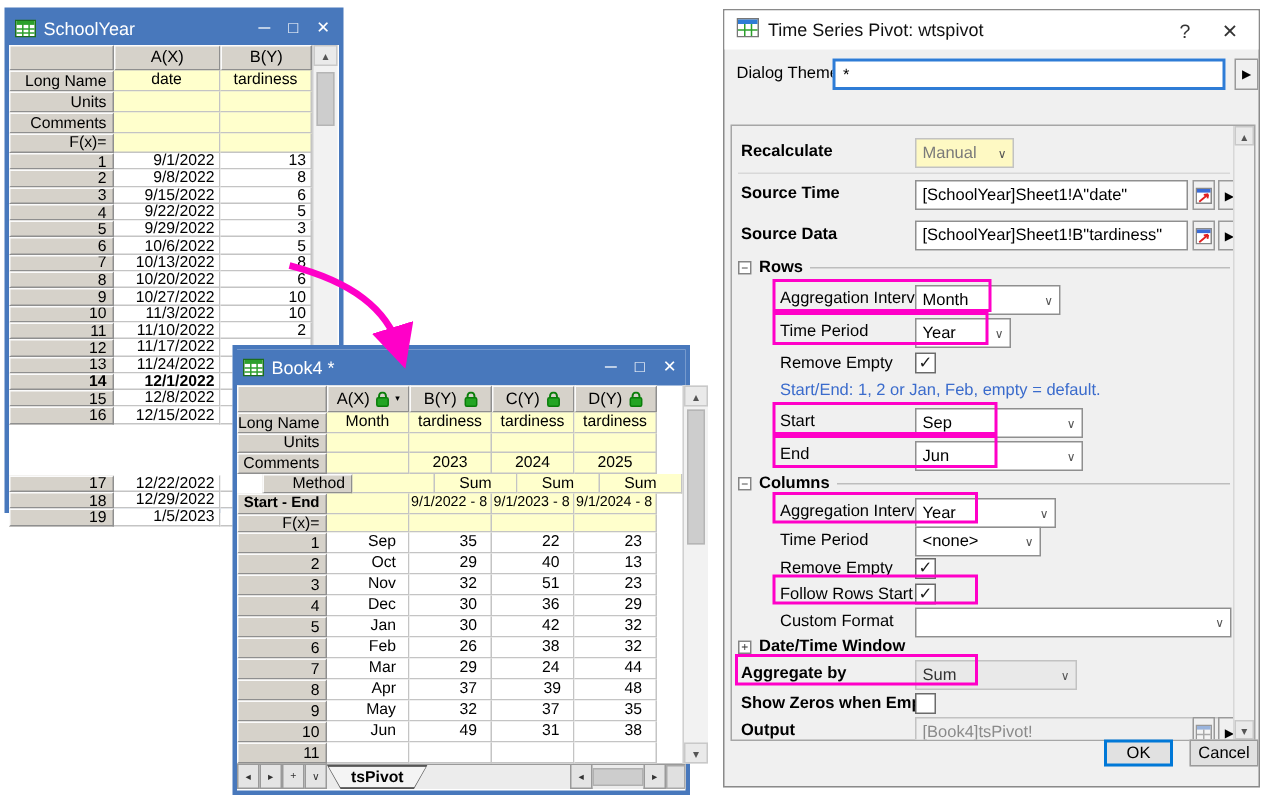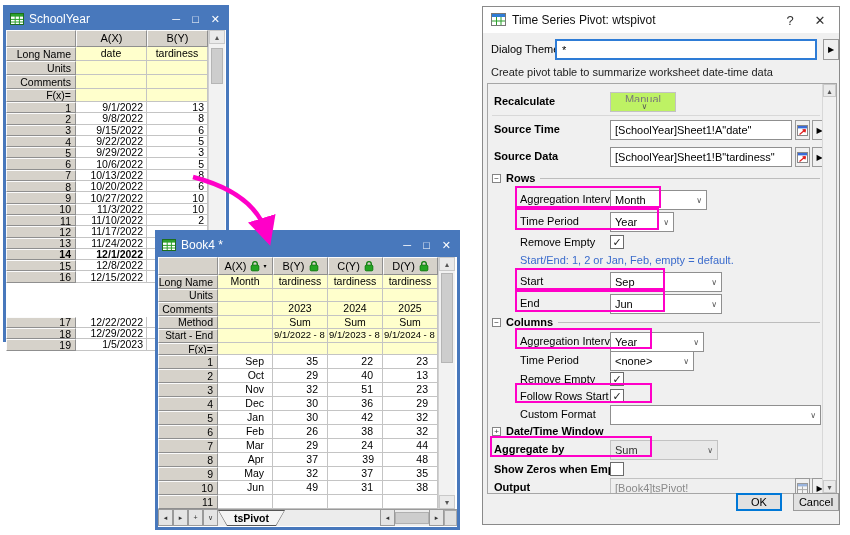--- a/index.html
+++ b/index.html
@@ -58,21 +58,21 @@
   .panel { position:absolute; left:4px; top:76px; width:350px; height:411px; border:1px solid #a6a6a6; background:#f0f0f0; overflow:hidden; }
   .pscroll { position:absolute; right:0; top:0; bottom:0; width:14px; background:#f1f1f1; border-left:1px solid #d8d8d8; }
   .pscroll .sbtn { height:13px; }
   .prow { position:absolute; left:0; right:14px; height:20px; }
   .plab { position:absolute; top:3px; white-space:nowrap; }
   .bold { font-weight:bold; }
   .x1 { left:6px; } .x2 { left:32px; }
   .combo { position:absolute; top:0; height:20px; background:#fff; border:1px solid #8f8f8f; display:flex; align-items:center; padding:0 4px; }
   .combo .cval { flex:1; white-space:nowrap; overflow:hidden; }
   .combo .carr { font-size:8px; color:#555; margin-left:3px; }
-  .combo.gray { background:#bef264; border-color:#c2c2c2; color:#7a7a7a;flex-direction:column; }
+  .combo.gray { background:#fef9c3; border-color:#c2c2c2; color:#7a7a7a; }
   .combo.gray2 { background:#e9e9e9; border-color:#c2c2c2; color:#333; }
   .tinput { position:absolute; top:0; height:20px; background:#fff; border:1px solid #8f8f8f; padding:0 4px; display:flex; align-items:center; white-space:nowrap; overflow:hidden; }
   .tinput.gray { background:#efefef; border-color:#c2c2c2; color:#8a8a8a; }
   .sqbtn { position:absolute; top:0; width:15px; height:20px; background:#f0f0f0; border:1px solid #9a9a9a; display:flex; align-items:center; justify-content:center; font-size:8px; }
   .cb { position:absolute; top:2px; width:14px; height:14px; background:#fff; border:1px solid #6b6b6b; display:flex; align-items:center; justify-content:center; font-size:11px; color:#1a1a1a; line-height:1; }
   .sect { position:absolute; left:4px; right:16px; height:16px; display:flex; align-items:center; gap:5px; }
   .pmbox { width:9px; height:9px; border:1px solid #848484; background:#fff; font-size:8px; line-height:7px; text-align:center; color:#333; flex:none; }
   .sline { flex:1; border-top:1px solid #bdbdbd; }
   .hline { position:absolute; left:4px; right:16px; border-top:1px solid #d8d8d8; }
   .hint { position:absolute; left:32px; color:#3a6bcc; }
@@ -314,29 +314,29 @@
           <div class="cell yellow b4-c3"></div>
           <div class="cell yellow b4-c4"></div>
         </div>
         <div class="srow" style="height:14px;">
           <div class="cell lab rlab b4-c0">Comments</div>
           <div class="cell yellow b4-c1"></div>
           <div class="cell yellow b4-c2">2023</div>
           <div class="cell yellow b4-c3">2024</div>
           <div class="cell yellow b4-c4">2025</div>
         </div>
-        <div class="srow" style="height:13px;">
+        <div class="srow" style="height:13px;margin-left:17px;">
           <div class="cell lab rlab b4-c0">Method</div>
           <div class="cell yellow b4-c1"></div>
           <div class="cell yellow b4-c2">Sum</div>
           <div class="cell yellow b4-c3">Sum</div>
           <div class="cell yellow b4-c4">Sum</div>
         </div>
         <div class="srow" style="height:14px;">
-          <div class="cell lab rlab b4-c0" style="font-size:10px;">Start - End</div>
+          <div class="cell lab rlab b4-c0" style="font-size:10px;font-weight:bold;">Start - End</div>
           <div class="cell yellow b4-c1"></div>
           <div class="cell yellow b4-c2" style="font-size:9.5px; justify-content:flex-start; padding:0 1px;">9/1/2022 - 8</div>
           <div class="cell yellow b4-c3" style="font-size:9.5px; justify-content:flex-start; padding:0 1px;">9/1/2023 - 8</div>
           <div class="cell yellow b4-c4" style="font-size:9.5px; justify-content:flex-start; padding:0 1px;">9/1/2024 - 8</div>
         </div>
         <div class="srow" style="height:12px;">
           <div class="cell lab rlab b4-c0">F(x)=</div>
           <div class="cell yellow b4-c1"></div>
           <div class="cell yellow b4-c2"></div>
           <div class="cell yellow b4-c3"></div>
@@ -474,21 +474,20 @@
     <div class="themerow">
       <span class="tl">Dialog Theme</span>
       <span class="theme-input">
           <span>*</span>
         </span>
       <span class="playbtn" style="left:340px; top:0;">
           <span>▶</span>
         </span>
     </div>
 
-    <div class="desc">Create pivot table to summarize worksheet date-time data</div>
 
     <div class="panel">
 
       <div class="prow" style="top:8px;">
         <span class="plab bold x1">Recalculate</span>
         <span class="combo gray" style="left:122px; width:66px;">
             <span class="cval">Manual</span>
             <span class="carr">∨</span>
           </span>
       </div>

